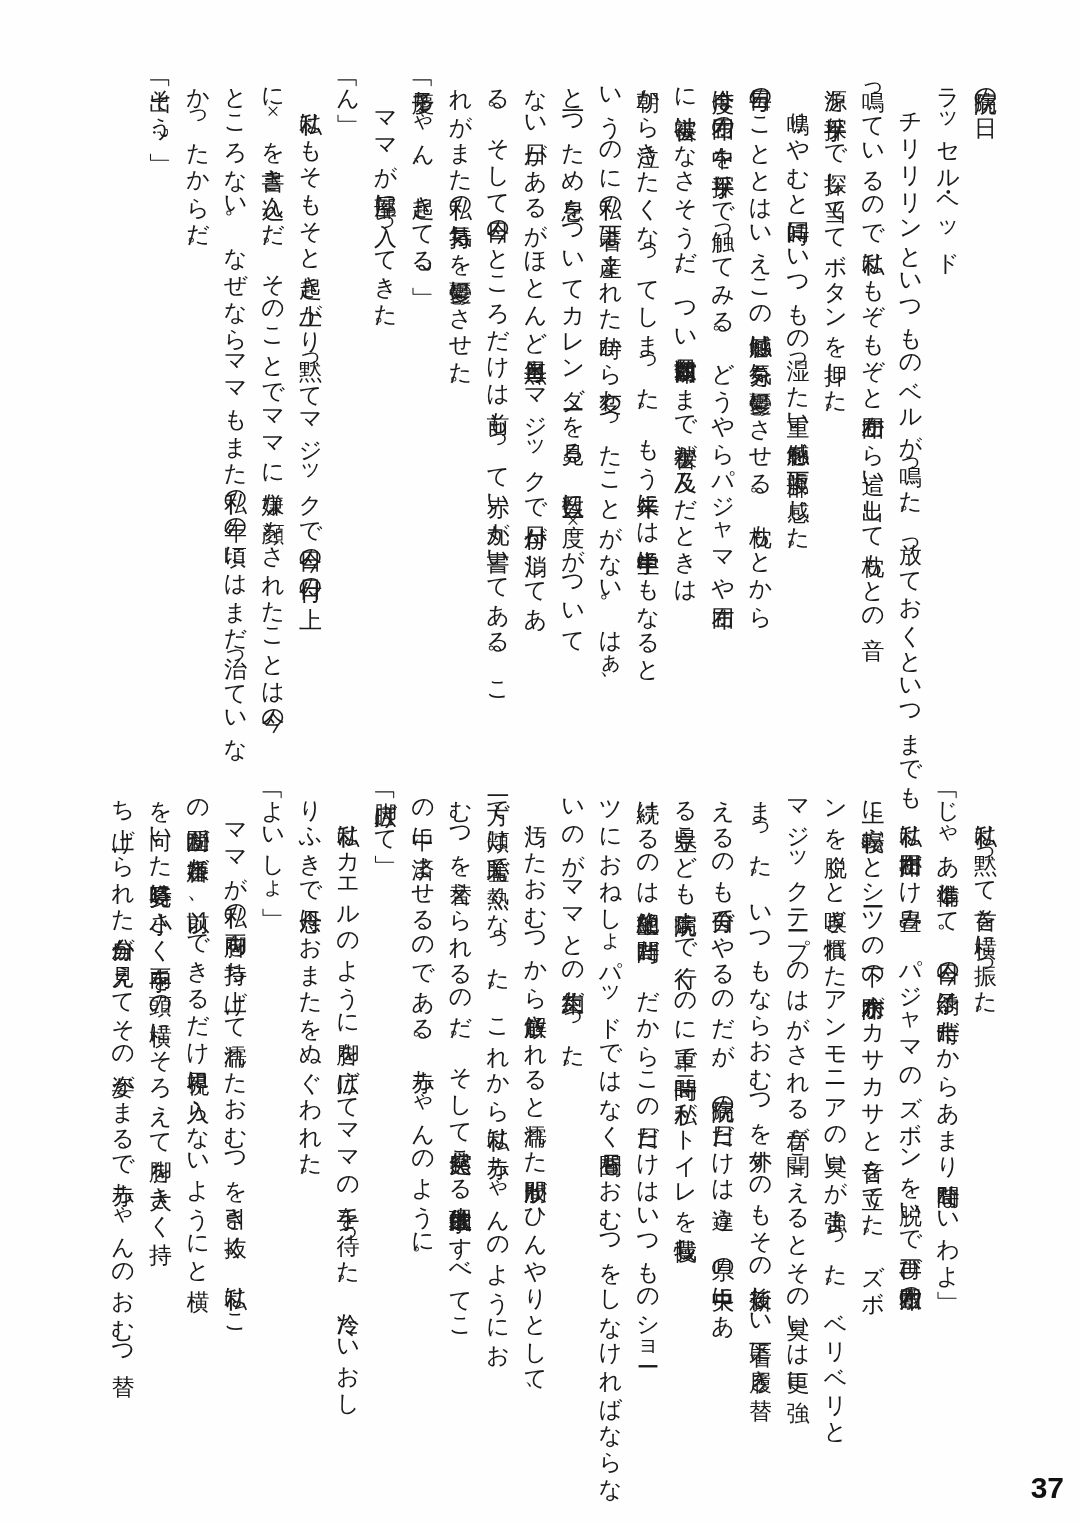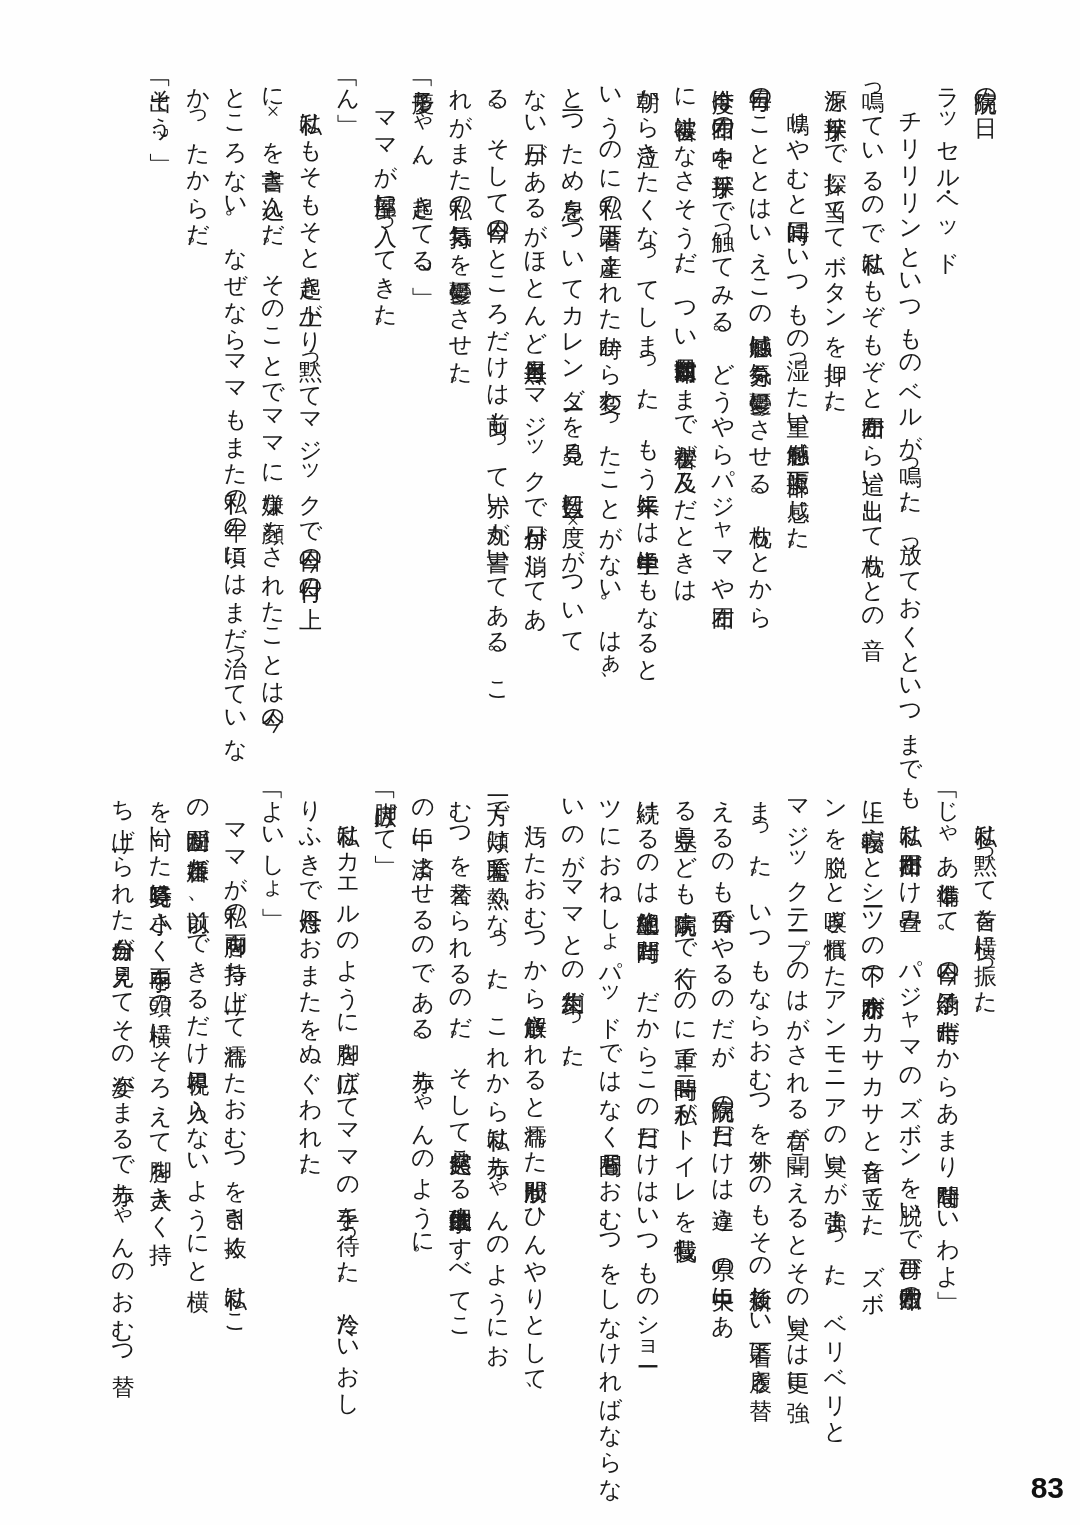--- a/index.html
+++ b/index.html
@@ -91,15 +91,15 @@
     <p class="line">「脚広げて」</p>
     <p class="line">　私はカエルのように脚を広げてママの手を待った。冷たいおし</p>
     <p class="line">りふきで丹念におまたをぬぐわれた。</p>
     <p class="line">「よいしょ」</p>
     <p class="line">　ママが私の両脚を持ち上げて濡れたおむつを引き抜く。私はこ</p>
     <p class="line">の瞬間が一番嫌だ。以前、できるだけ視界に入らないようにと横</p>
     <p class="line">を向いた時姿見に小さく両手を頭の横にそろえて脚を大きく持</p>
     <p class="line">ち上げられた自分が見えてその姿がまるで赤ちゃんのおむつ替</p>
   </div>
 
-  <div class="page-number">83</div>
+  <div class="page-number">37</div>
 
 </div>
 
 </body></html>

